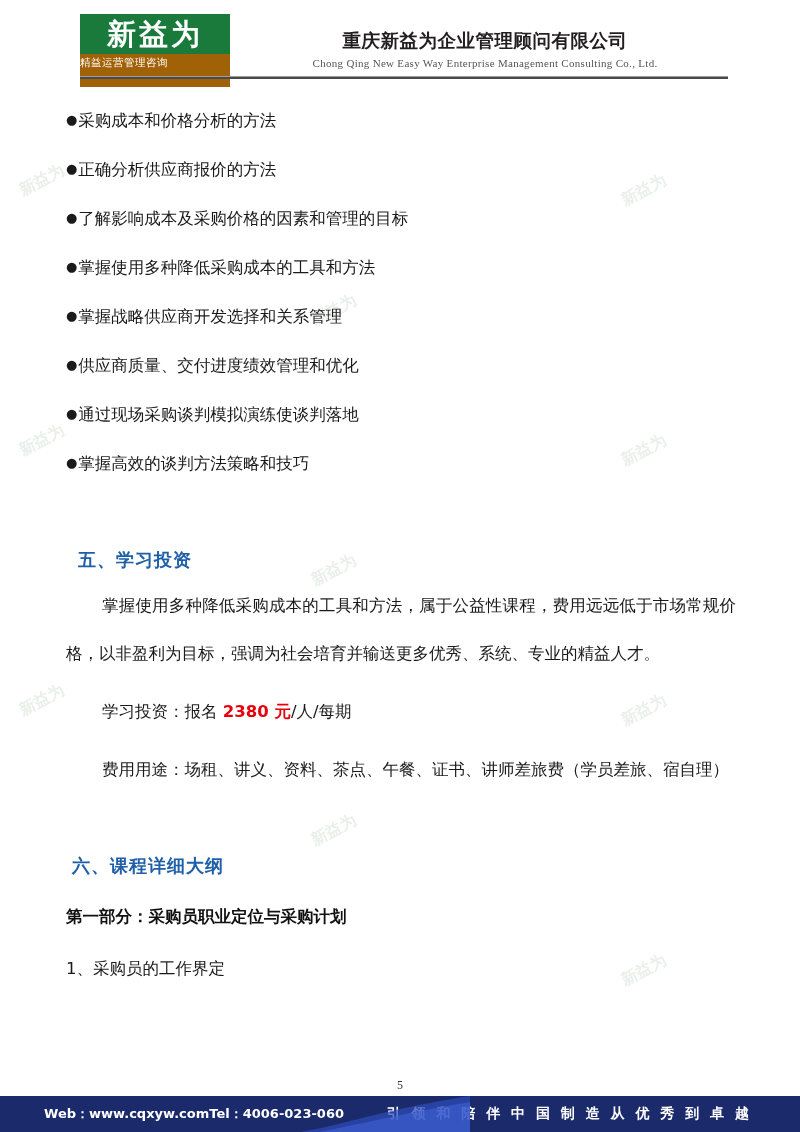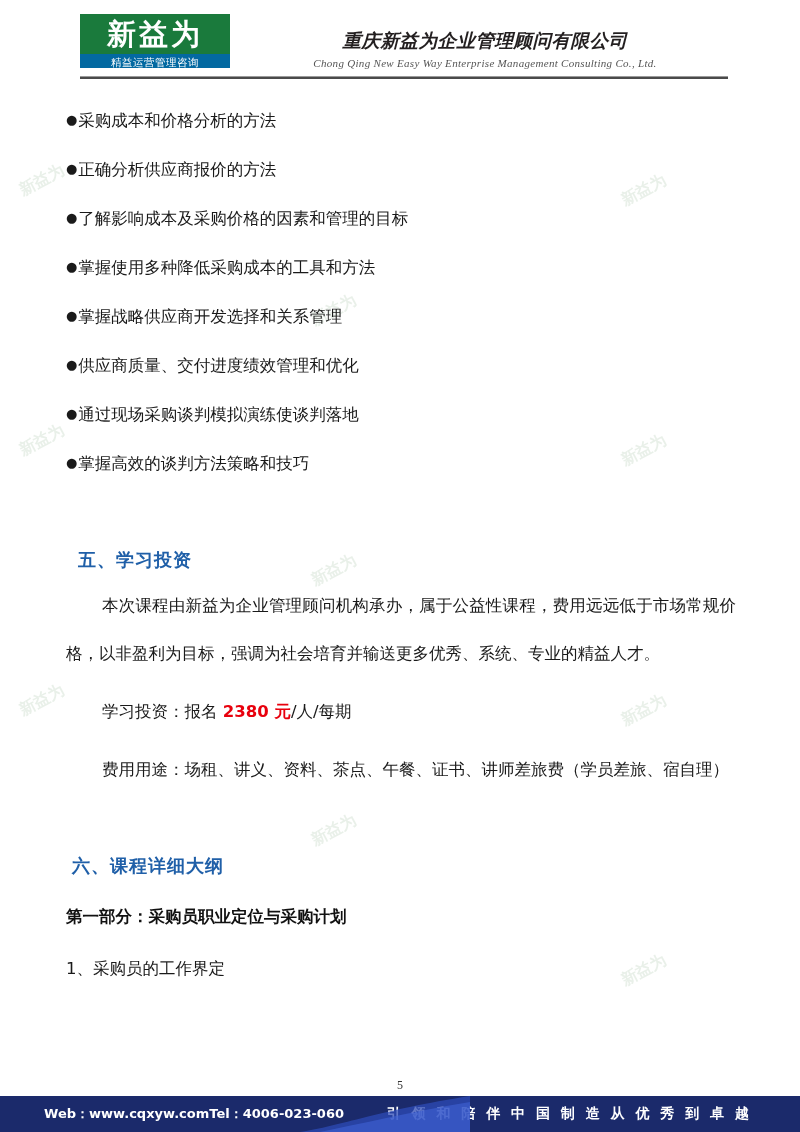--- a/index.html
+++ b/index.html
@@ -41,37 +41,36 @@
     font-family: "DejaVu Sans", sans-serif;
     font-size: 29px;
     font-weight: bold;
     letter-spacing: 3px;
     text-align: center;
     line-height: 40px;
     box-sizing: border-box;
   }
   .logo-sub {
     width: 150px;
-    height: 14px;
-    background: #0369a1;
+    height: 33px;
+    background: #a16207;
     color: #ffffff;
     font-family: "DejaVu Sans", sans-serif;
     font-size: 10.5px;
     letter-spacing: 0.5px;
-    text-align: center;
+    text-align: left;
     line-height: 17px;
     box-sizing: border-box;
   }
   .header-titles {
     position: absolute;
     left: 240px;
     top: 28px;
     width: 490px;
     text-align: center;
-    font-style: italic;
   }
   .h-cn {
     font-family: "DejaVu Sans", sans-serif;
     font-size: 18.5px;
     font-weight: bold;
     color: #231f20;
     letter-spacing: 0.5px;
   }
   .h-en {
     margin-top: 4px;
@@ -250,21 +249,21 @@
     <div class="bullet-item"><span class="dot">●</span><span>正确分析供应商报价的方法</span></div>
     <div class="bullet-item"><span class="dot">●</span><span>了解影响成本及采购价格的因素和管理的目标</span></div>
     <div class="bullet-item"><span class="dot">●</span><span>掌握使用多种降低采购成本的工具和方法</span></div>
     <div class="bullet-item"><span class="dot">●</span><span>掌握战略供应商开发选择和关系管理</span></div>
     <div class="bullet-item"><span class="dot">●</span><span>供应商质量、交付进度绩效管理和优化</span></div>
     <div class="bullet-item"><span class="dot">●</span><span>通过现场采购谈判模拟演练使谈判落地</span></div>
     <div class="bullet-item"><span class="dot">●</span><span>掌握高效的谈判方法策略和技巧</span></div>
 
     <div class="section-title sec-5">五、学习投资</div>
 
-    <div class="para indent">本次课程由新益为企业管理顾问机构承办，属于公益性课程，费用远远低于市场常规价格，以非盈利为目标，强调为社会培育并输送更多优秀、系统、专业的精益人才。</div>
+    <div class="para indent">掌握使用多种降低采购成本的工具和方法，属于公益性课程，费用远远低于市场常规价格，以非盈利为目标，强调为社会培育并输送更多优秀、系统、专业的精益人才。</div>
 
     <div class="para indent"><span>学习投资：报名 </span><span class="price">2380 元</span><span>/人/每期</span></div>
 
     <div class="para indent">费用用途：场租、讲义、资料、茶点、午餐、证书、讲师差旅费（学员差旅、宿自理）</div>
 
     <div class="section-title sec-6">六、课程详细大纲</div>
 
     <div class="sub-head">第一部分：采购员职业定位与采购计划</div>
 
     <div class="outline-line">1、采购员的工作界定</div>

